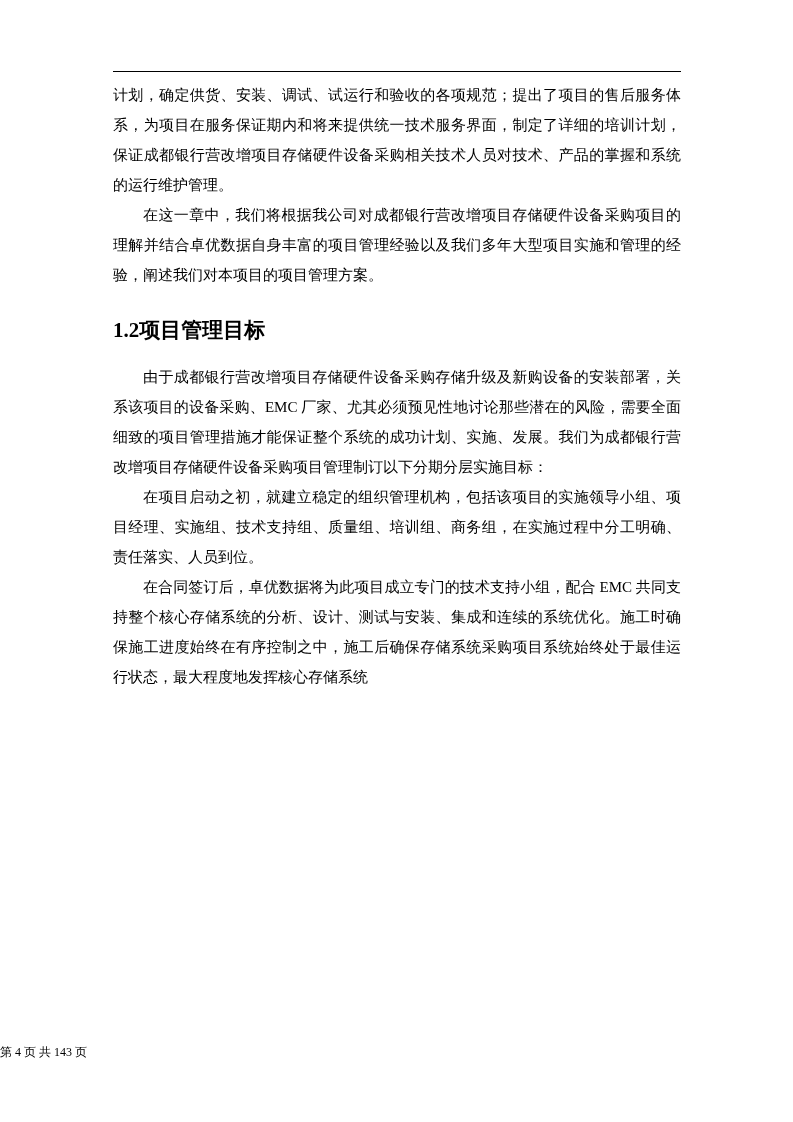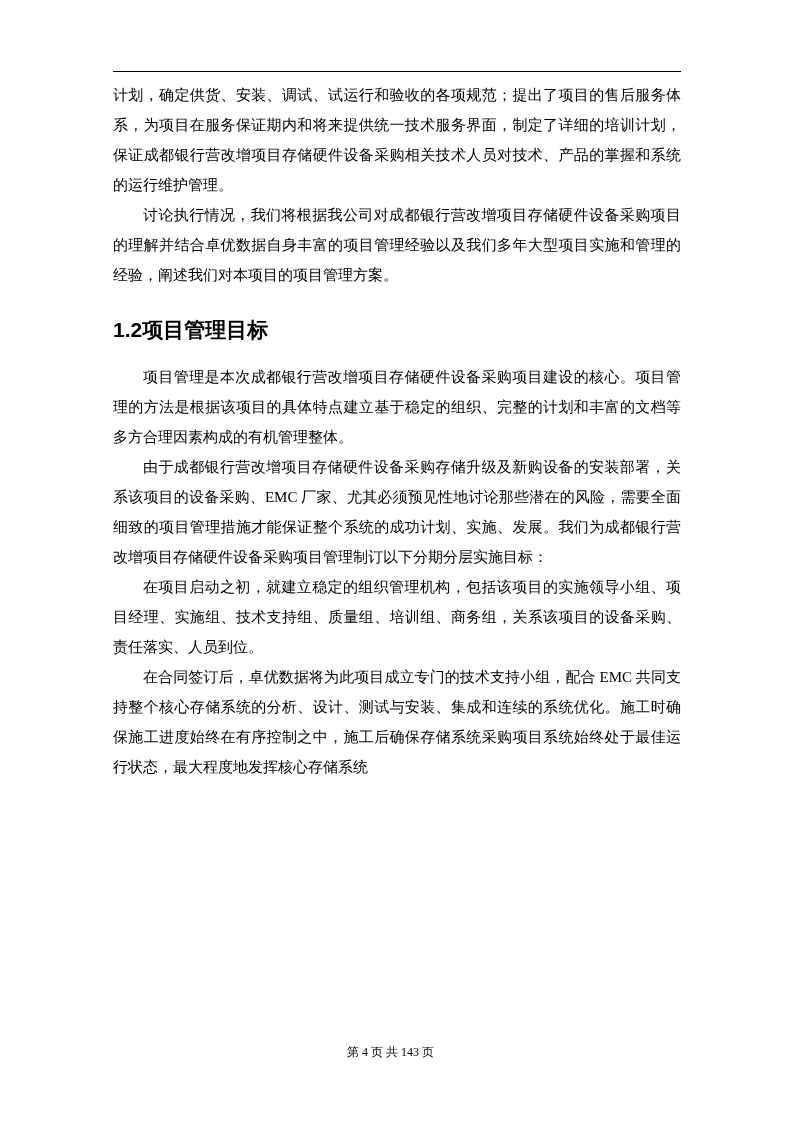--- a/index.html
+++ b/index.html
@@ -37,53 +37,52 @@
   }
   .para {
     margin: 0;
     text-indent: 2em;
     word-break: break-all;
   }
   .para.no-indent {
     text-indent: 0;
   }
   .section-heading {
-    font-family: Liberation Sans, sans-serif;
+    font-family: Liberation Serif, serif;
     font-size: 21px;
     font-weight: bold;
     line-height: 28px;
     margin: 26px 0 18px 0;
     text-indent: 0;
     color: #000000;
   }
   .page-footer {
     position: absolute;
     left: 0;
     right: 12px;
     bottom: 62px;
-    text-align: center;
+    text-align: left;
     font-size: 12px;
     line-height: 16px;
     color: #000000;
   }
 </style>
 </head>
 <body>
 
 <div class="page">
 
   <div class="header-rule"></div>
 
   <div class="body-text">
     <p class="para no-indent">计划，确定供货、安装、调试、试运行和验收的各项规范；提出了项目的售后服务体系，为项目在服务保证期内和将来提供统一技术服务界面，制定了详细的培训计划，保证成都银行营改增项目存储硬件设备采购相关技术人员对技术、产品的掌握和系统的运行维护管理。</p>
-    <p class="para">讨论执行情况，我们将根据我公司对成都银行营改增项目存储硬件设备采购项目的理解并结合卓优数据自身丰富的项目管理经验以及我们多年大型项目实施和管理的经验，阐述我们对本项目的项目管理方案。</p>
+    <p class="para">在这一章中，我们将根据我公司对成都银行营改增项目存储硬件设备采购项目的理解并结合卓优数据自身丰富的项目管理经验以及我们多年大型项目实施和管理的经验，阐述我们对本项目的项目管理方案。</p>
 
     <h2 class="section-heading">1.2项目管理目标</h2>
 
-    <p class="para">项目管理是本次成都银行营改增项目存储硬件设备采购项目建设的核心。项目管理的方法是根据该项目的具体特点建立基于稳定的组织、完整的计划和丰富的文档等多方合理因素构成的有机管理整体。</p>
     <p class="para">由于成都银行营改增项目存储硬件设备采购存储升级及新购设备的安装部署，关系该项目的设备采购、EMC 厂家、尤其必须预见性地讨论那些潜在的风险，需要全面细致的项目管理措施才能保证整个系统的成功计划、实施、发展。我们为成都银行营改增项目存储硬件设备采购项目管理制订以下分期分层实施目标：</p>
-    <p class="para">在项目启动之初，就建立稳定的组织管理机构，包括该项目的实施领导小组、项目经理、实施组、技术支持组、质量组、培训组、商务组，关系该项目的设备采购、责任落实、人员到位。</p>
+    <p class="para">在项目启动之初，就建立稳定的组织管理机构，包括该项目的实施领导小组、项目经理、实施组、技术支持组、质量组、培训组、商务组，在实施过程中分工明确、责任落实、人员到位。</p>
     <p class="para">在合同签订后，卓优数据将为此项目成立专门的技术支持小组，配合 EMC 共同支持整个核心存储系统的分析、设计、测试与安装、集成和连续的系统优化。施工时确保施工进度始终在有序控制之中，施工后确保存储系统采购项目系统始终处于最佳运行状态，最大程度地发挥核心存储系统</p>
   </div>
 
   <div class="page-footer">第 4 页 共 143 页</div>
 
 </div>
 
 </body></html>

